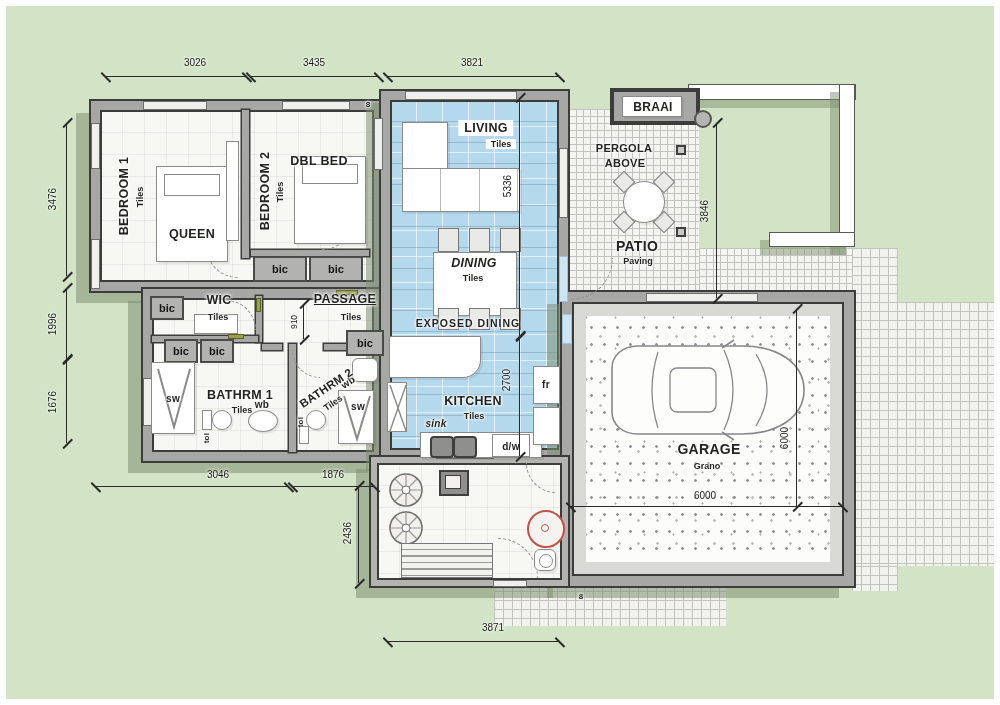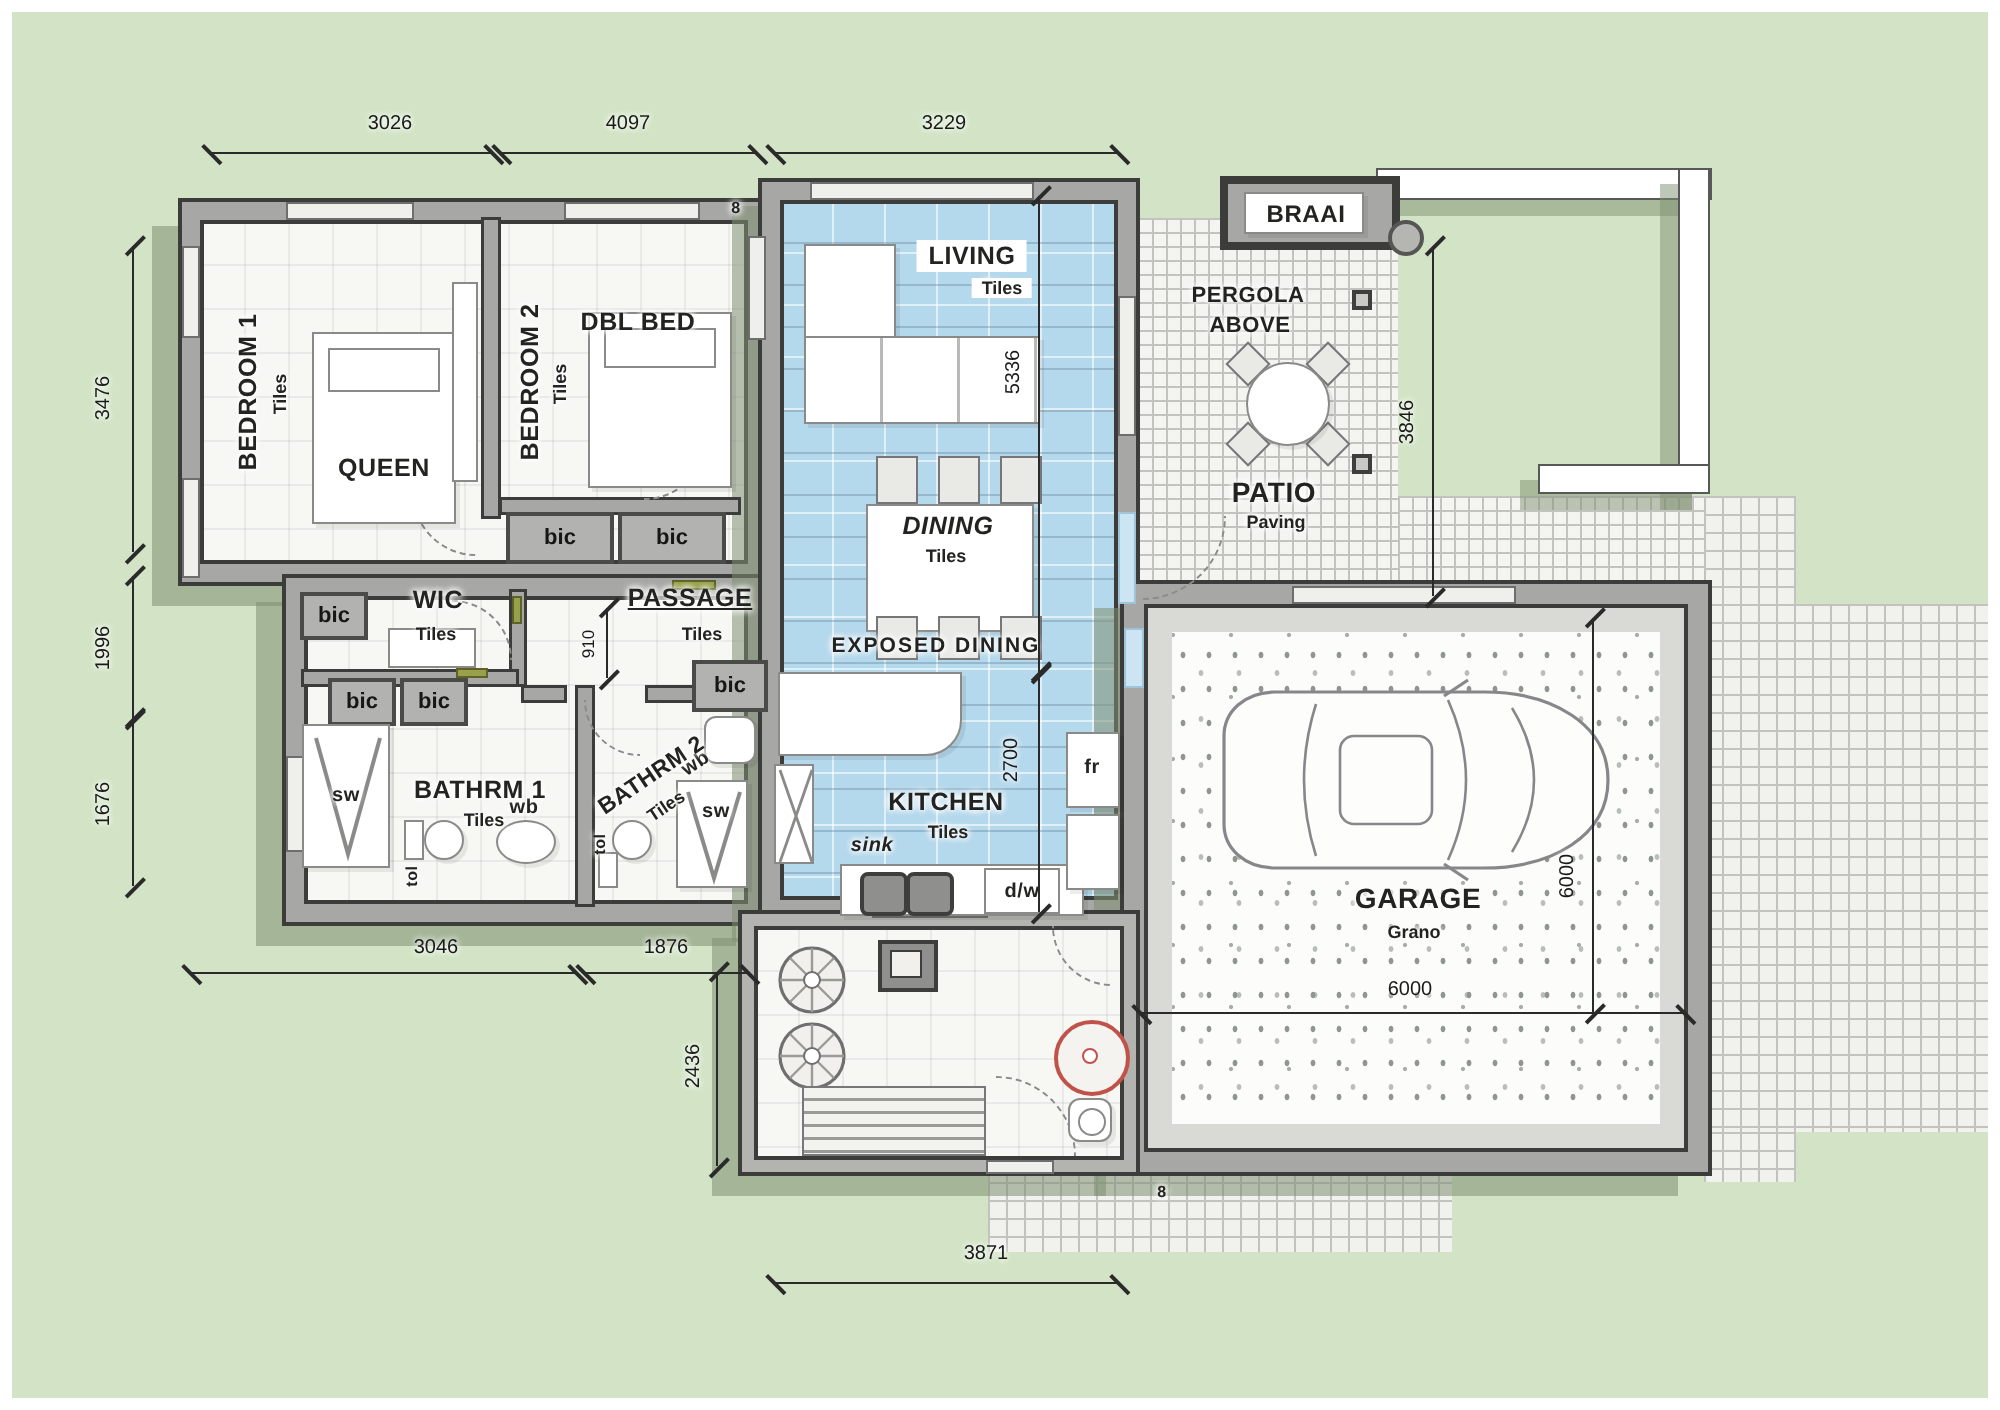--- a/index.html
+++ b/index.html
@@ -250,22 +250,22 @@
   <div class="furn" style="left:528px;top:543px;width:22px;height:22px;border-radius:6px;"></div>
   <div class="abs circleo" style="left:533px;top:548px;width:12px;height:12px;background:#fff;border:1.5px solid #8a8a88;"></div>
 
   <div class="label tiny" style="left:362px;top:98px;">8</div>
   <div class="label tiny" style="left:575px;top:590px;">8</div>
 
   <div class="dh" style="left:100px;top:70px;width:140px;"></div>
   <div class="dh" style="left:245px;top:70px;width:127px;"></div>
   <div class="dh" style="left:382px;top:70px;width:171px;"></div>
   <div class="dim" style="left:170px;top:56px;margin-left:19px;">3026</div>
-  <div class="dim" style="left:308px;top:56px;">4097</div>
-  <div class="dim" style="left:466px;top:56px;">3229</div>
+  <div class="dim" style="left:308px;top:56px;">3435</div>
+  <div class="dim" style="left:466px;top:56px;">3821</div>
 
   <div class="dv" style="left:60px;top:117px;height:153px;"></div>
   <div class="dv" style="left:60px;top:282px;height:71px;"></div>
   <div class="dv" style="left:60px;top:353px;height:84px;"></div>
   <div class="dim rot" style="left:46px;top:193px;">3476</div>
   <div class="dim rot" style="left:46px;top:318px;">1996</div>
   <div class="dim rot" style="left:46px;top:396px;">1676</div>
 
   <div class="dv" style="left:710px;top:117px;height:175px;"></div>
   <div class="dim rot" style="left:698px;top:205px;">3846</div>

